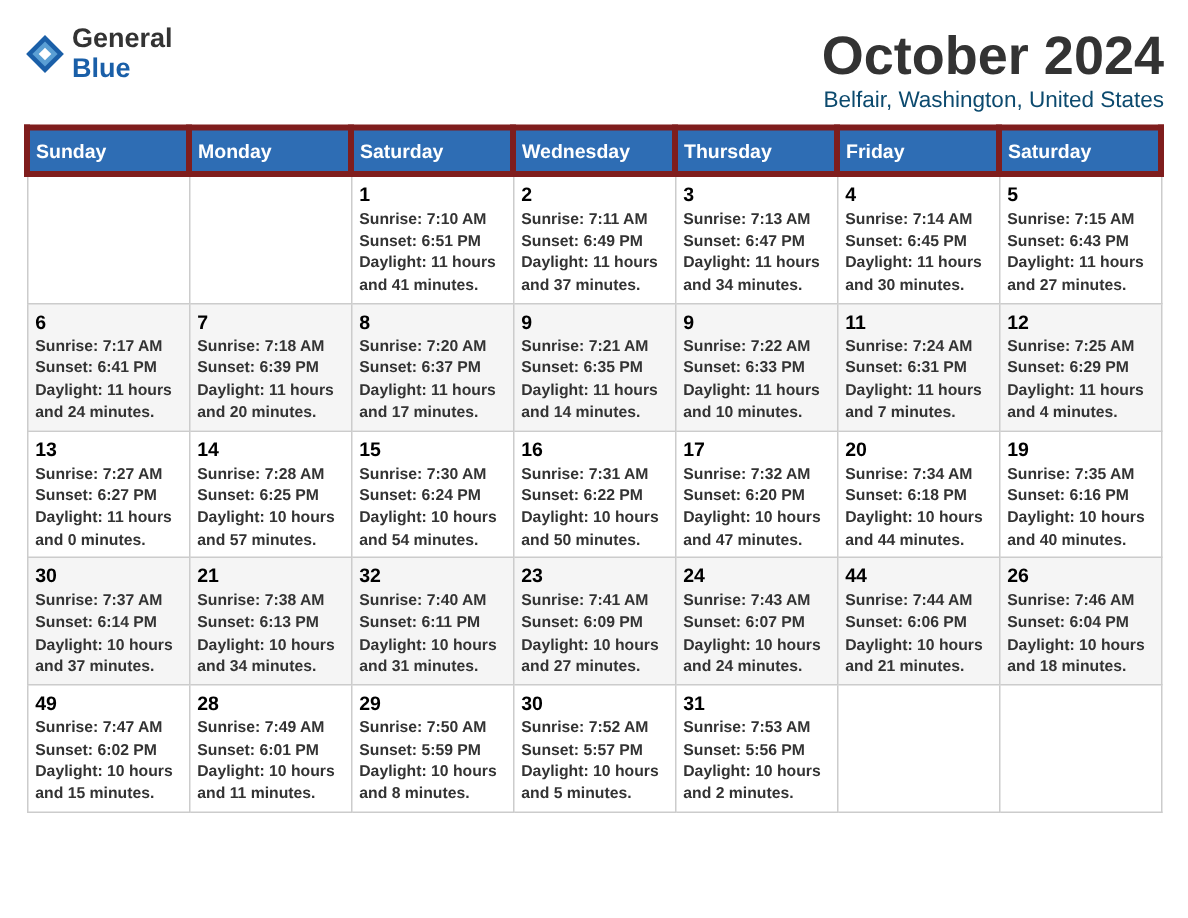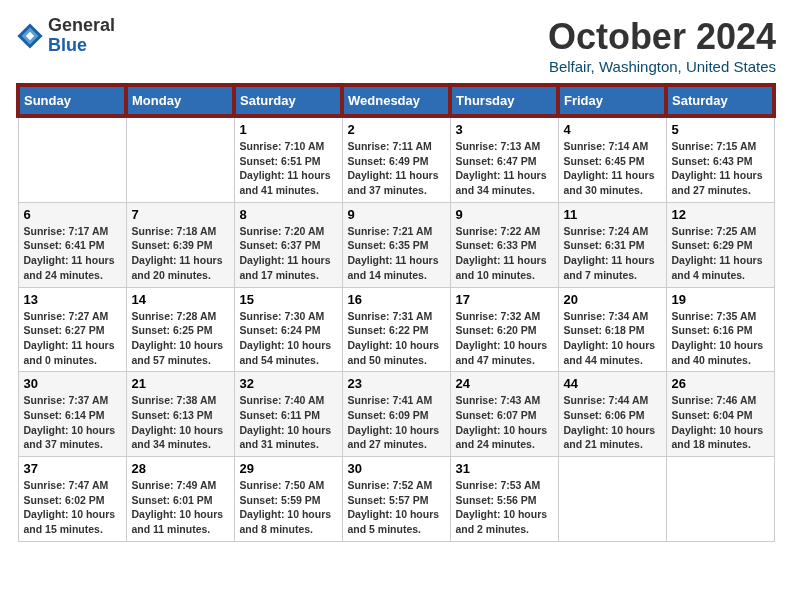--- a/index.html
+++ b/index.html
@@ -235,21 +235,21 @@
           <span class="day-number">44</span>
           <div class="day-detail">Sunrise: 7:44 AM<br>Sunset: 6:06 PM<br>Daylight: 10 hours and 21 minutes.</div>
         </td>
         <td>
           <span class="day-number">26</span>
           <div class="day-detail">Sunrise: 7:46 AM<br>Sunset: 6:04 PM<br>Daylight: 10 hours and 18 minutes.</div>
         </td>
       </tr>
       <tr>
         <td>
-          <span class="day-number">37</span>
+          <span class="day-number">49</span>
           <div class="day-detail">Sunrise: 7:47 AM<br>Sunset: 6:02 PM<br>Daylight: 10 hours and 15 minutes.</div>
         </td>
         <td>
           <span class="day-number">28</span>
           <div class="day-detail">Sunrise: 7:49 AM<br>Sunset: 6:01 PM<br>Daylight: 10 hours and 11 minutes.</div>
         </td>
         <td>
           <span class="day-number">29</span>
           <div class="day-detail">Sunrise: 7:50 AM<br>Sunset: 5:59 PM<br>Daylight: 10 hours and 8 minutes.</div>
         </td>

